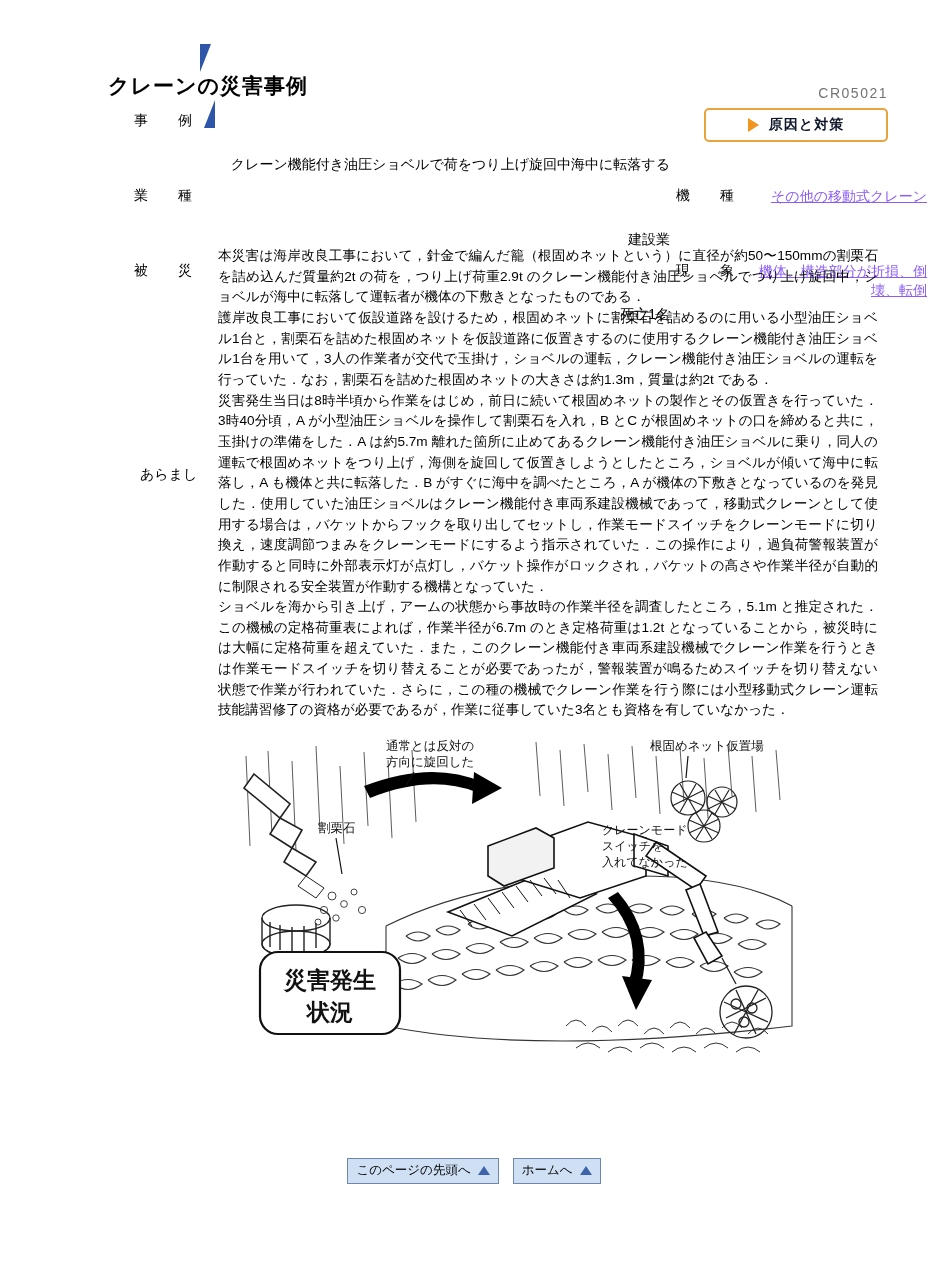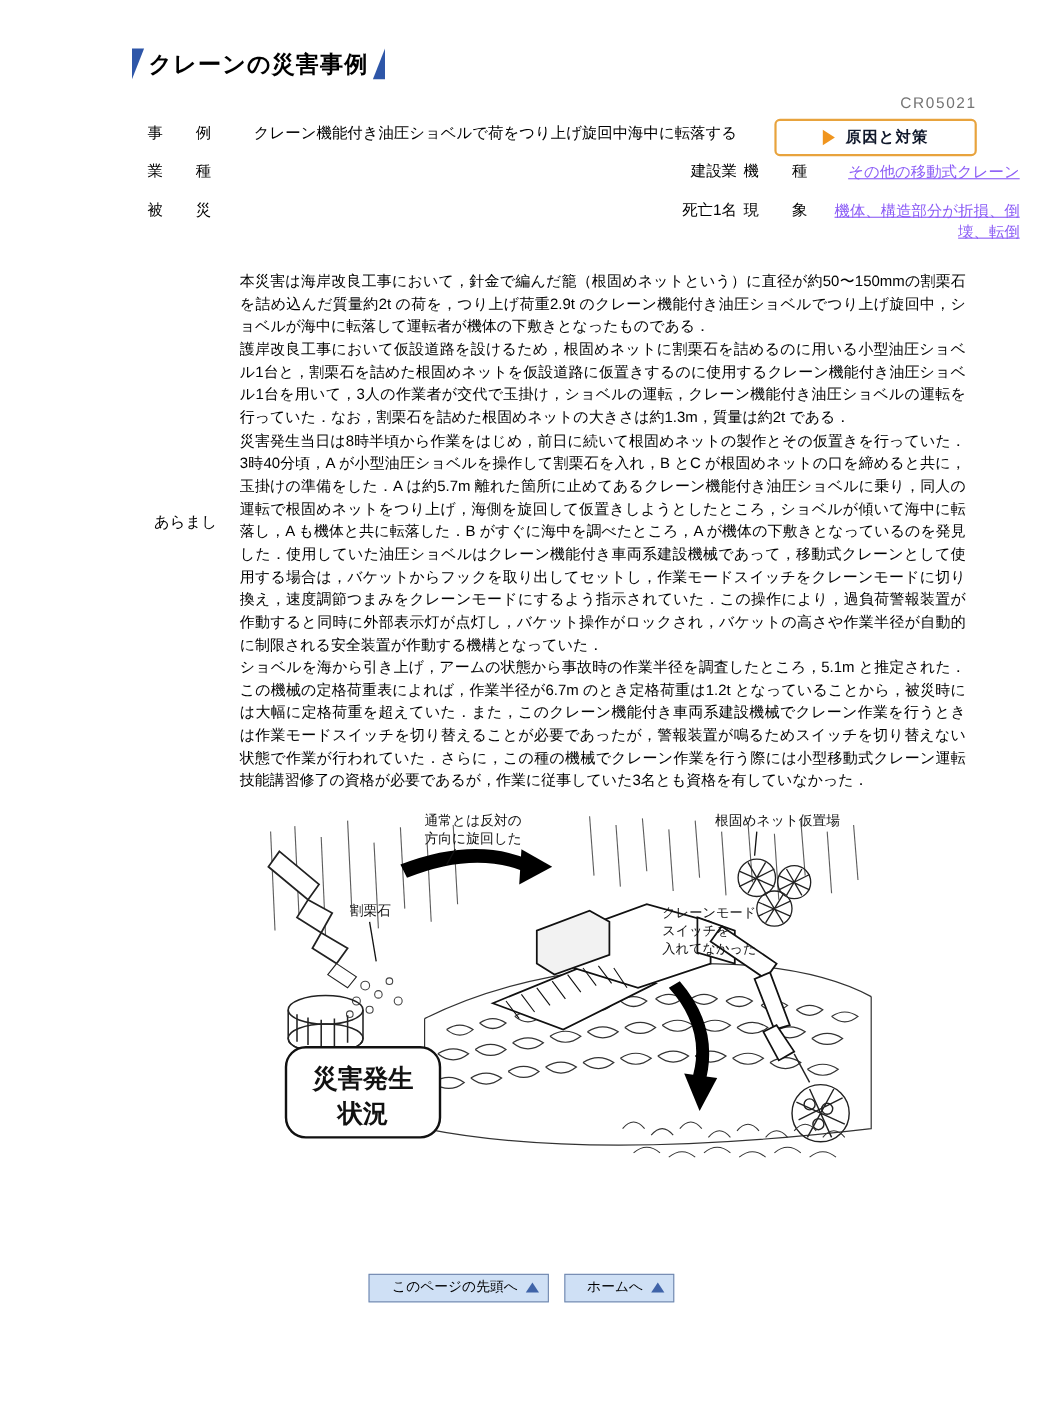--- a/index.html
+++ b/index.html
@@ -18,25 +18,26 @@
   .page {
     position: absolute;
     left: 0; top: 0;
     width: 948px;
     height: 1280px;
     background: #ffffff;
   }
   
   .title-row {
     position: absolute;
-    left: 120px;
+    left: 108px;
     top: 44px;
     display: flex;
-    align-items: flex-start;
+    align-items: center;
     height: 34px;
+    flex-direction: column;
   }
   .title-flag-left {
     width: 0; height: 0;
     border-left: 11px solid #2e56a8;
     border-top: 0 solid transparent;
     border-bottom: 28px solid transparent;
     margin-right: 4px;
   }
   .title-flag-right {
     width: 0; height: 0;
@@ -80,20 +81,21 @@
     width: 72px;
     flex: none;
     letter-spacing: 8px;
     white-space: nowrap;
   }
   .meta-value {
     flex: none;
   }
   .meta-value.wide {
     width: 470px;
+    margin-top: 44px;
   }
   .meta-label-right {
     width: 72px;
     flex: none;
     letter-spacing: 8px;
     white-space: nowrap;
   }
   .link {
     color: #8b5cf6;
     text-decoration: underline;
@@ -169,21 +171,21 @@
     top: 1158px;
     width: 948px;
     display: flex;
     justify-content: center;
     gap: 14px;
   }
   .nav-btn {
     background: #cfe0f5;
     border: 1px solid #6f86ad;
     font-size: 12.5px;
-    padding: 3px 8px 4px 20px;
+    padding: 3px 8px 4px 8px;
     display: flex;
     align-items: center;
     gap: 7px;
     cursor: pointer;
     color: #000000;
   }
   .nav-btn .up-tri {
     width: 0; height: 0;
     border-left: 6px solid transparent;
     border-right: 6px solid transparent;

